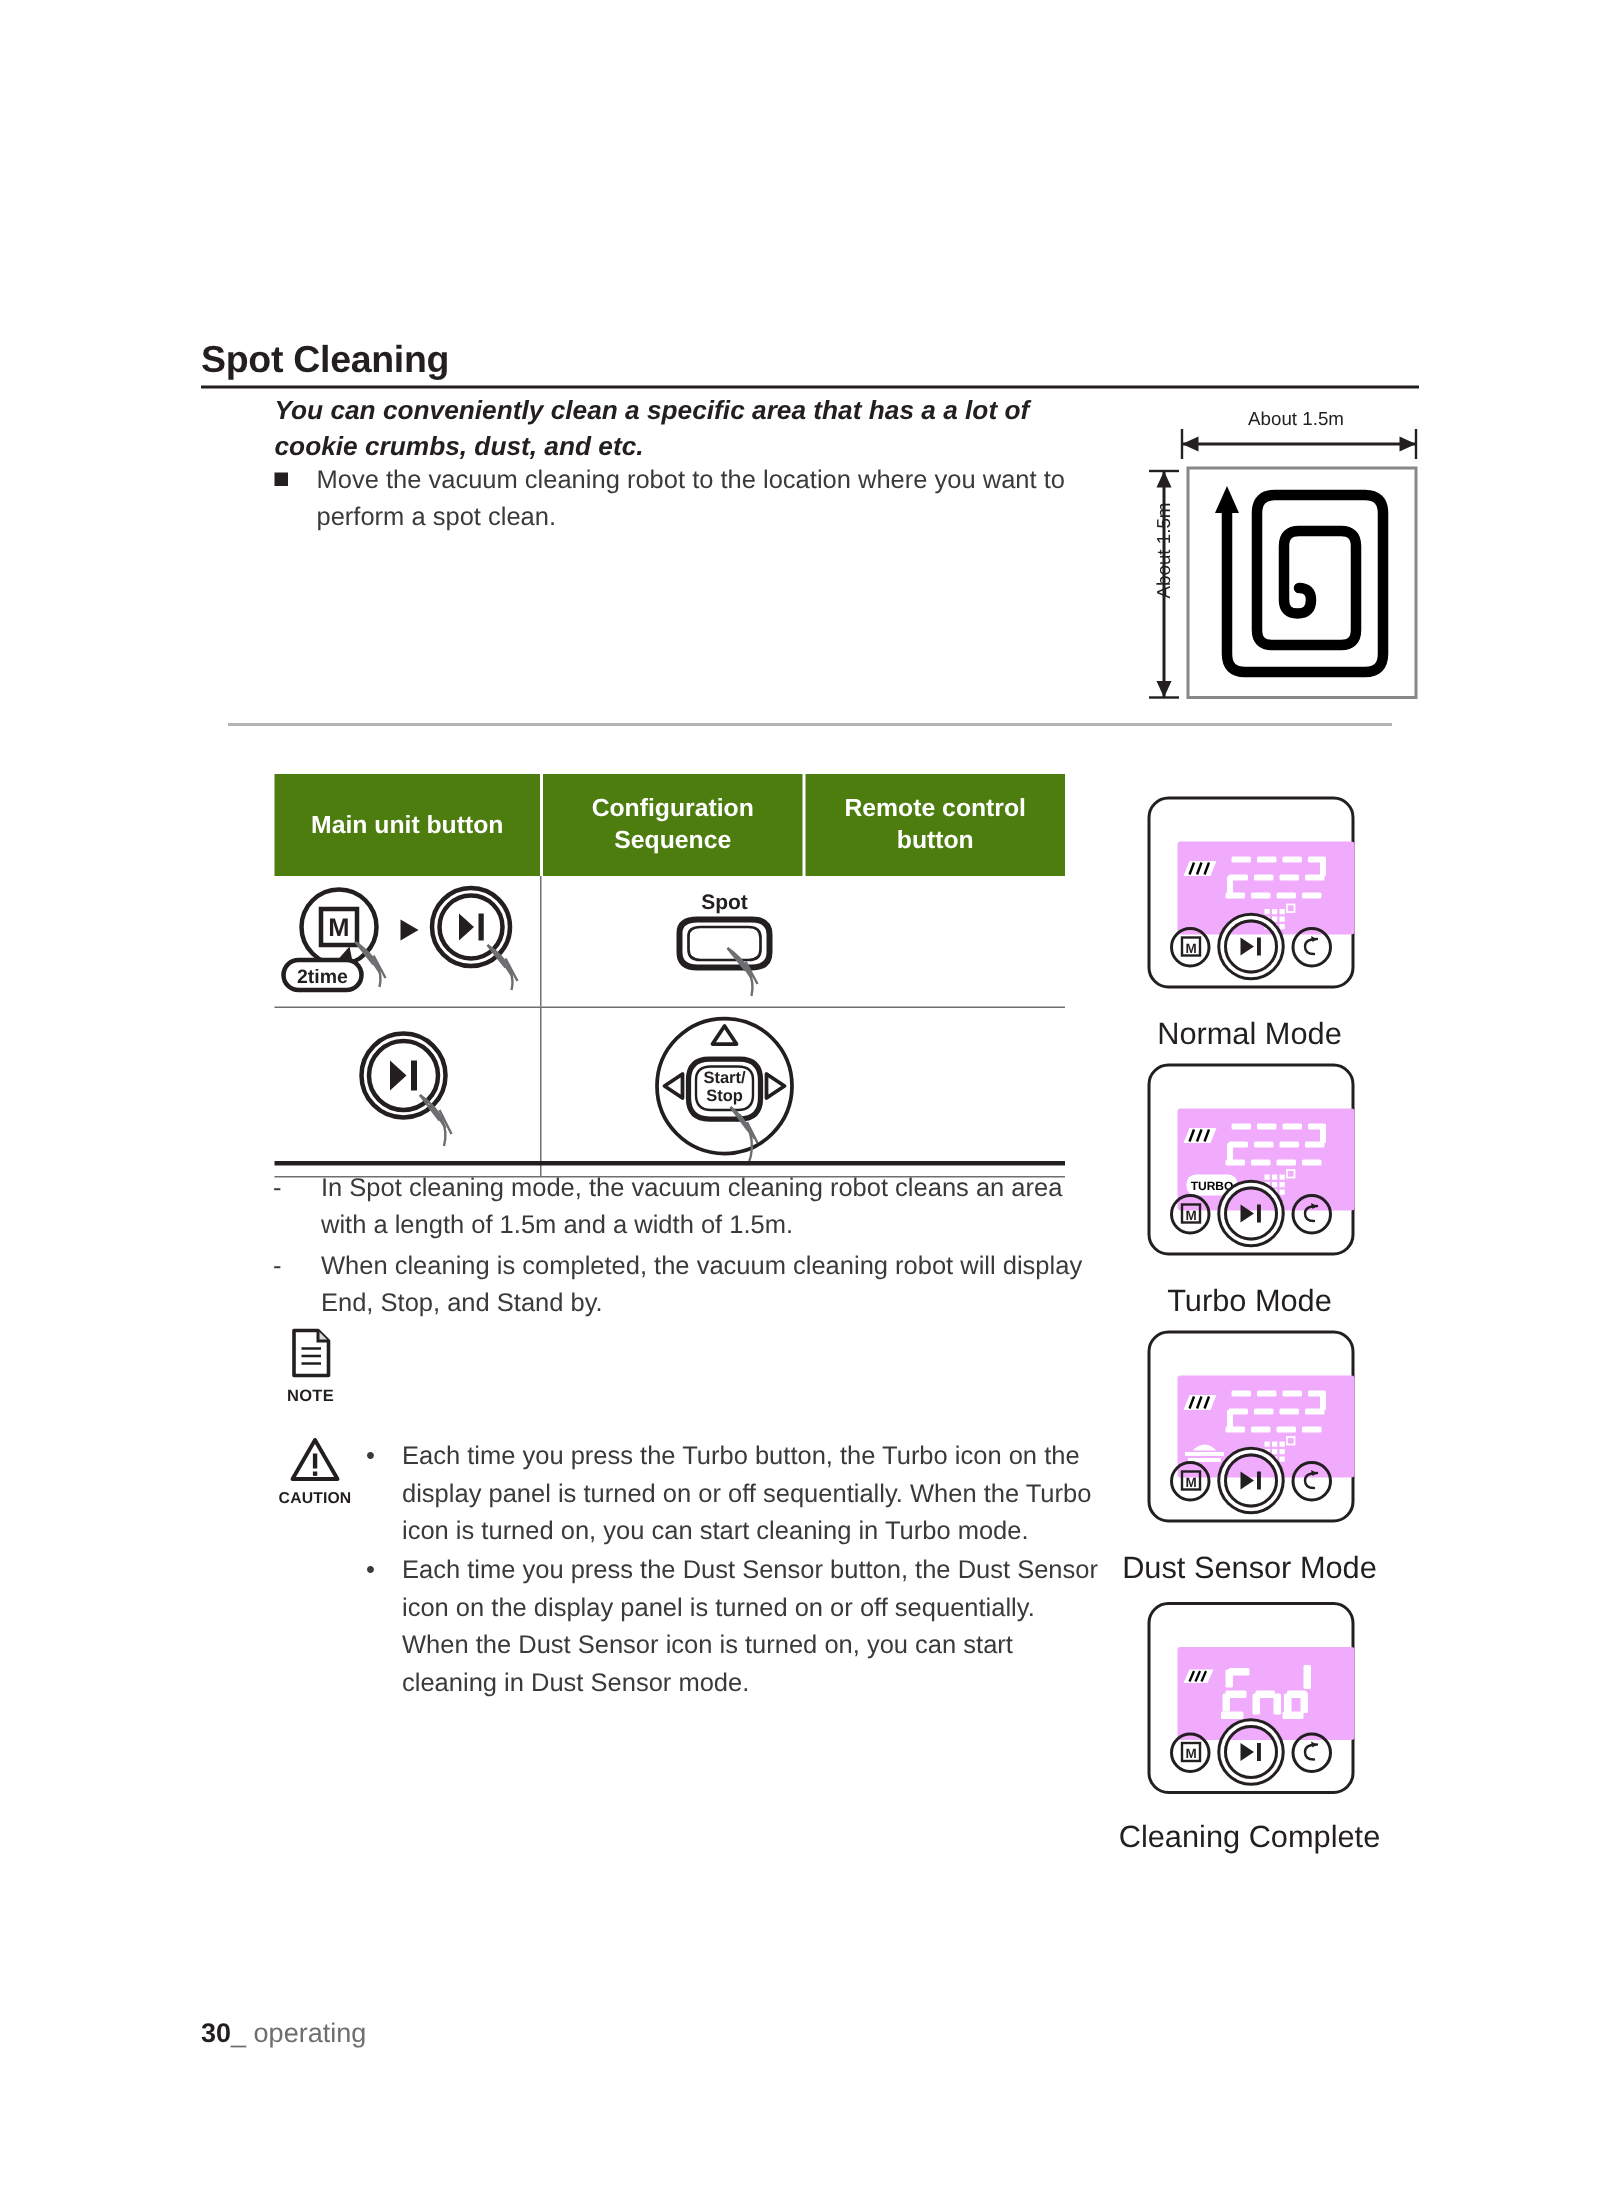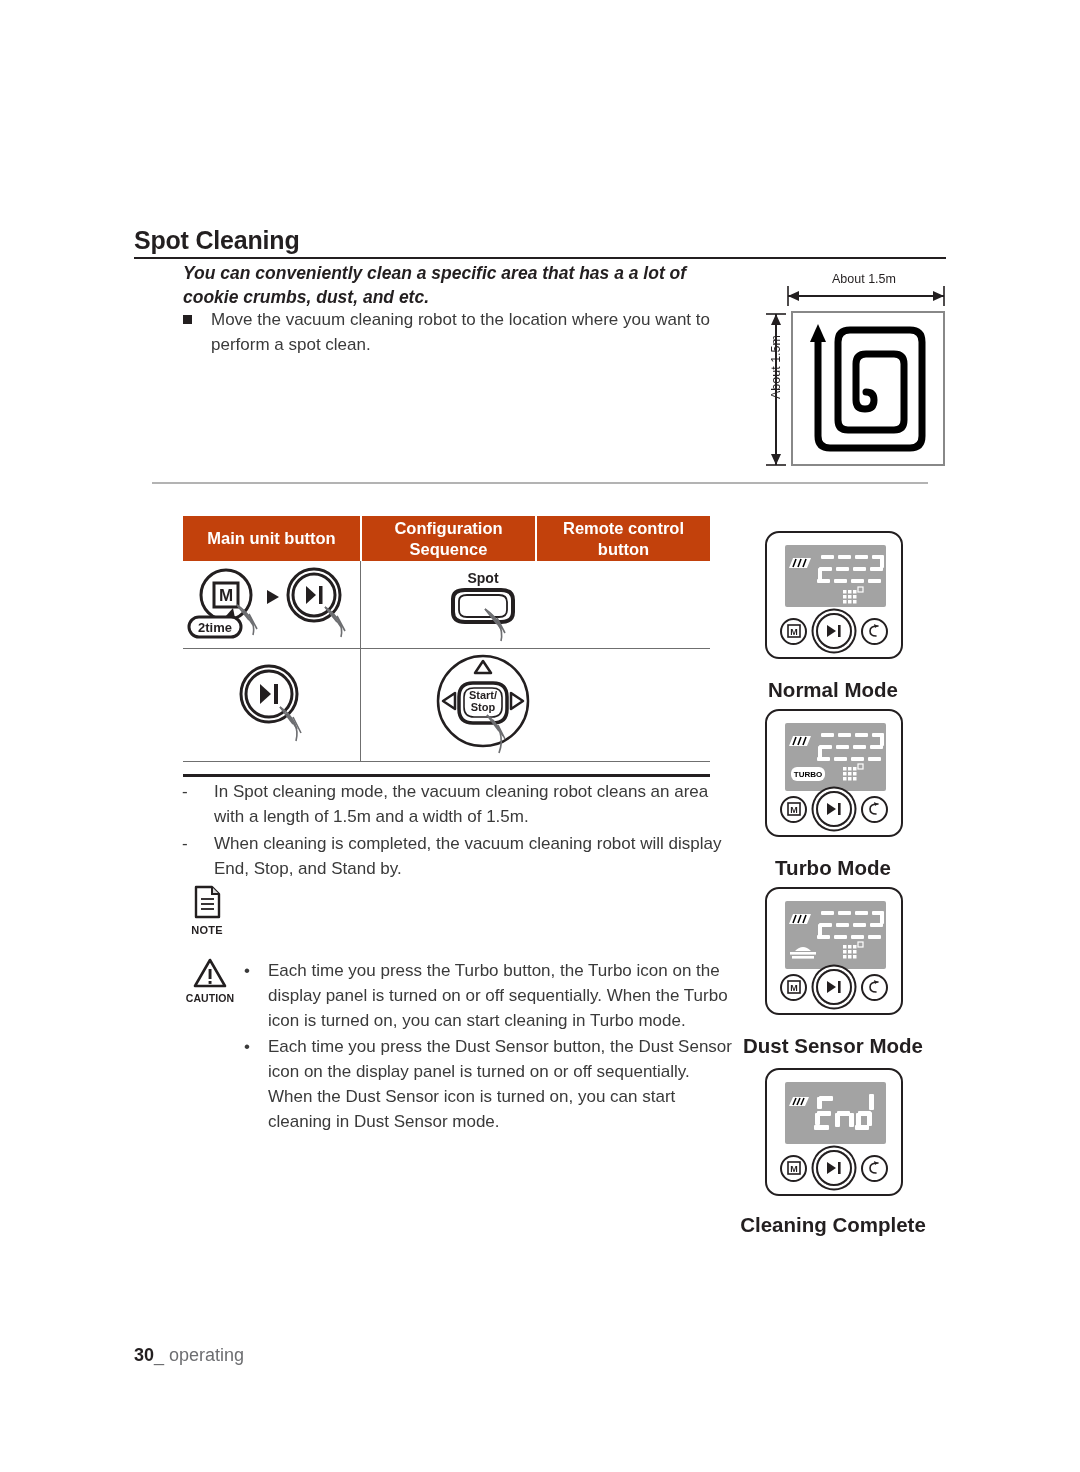--- a/index.html
+++ b/index.html
@@ -117,22 +117,22 @@
   
   .tbl {
     position: absolute;
     left: 183px;
     top: 516px;
     width: 527px;
     border-collapse: collapse;
   }
   .thead-row {
     display: flex;
-    height: 45px;
-    background: #c2410c;
+    height: 68px;
+    background: #4d7c0f;
   }
   .th {
     color: #ffffff;
     font-size: 16.5px;
     font-weight: bold;
     display: flex;
     align-items: center;
     justify-content: center;
     text-align: center;
     line-height: 21px;
@@ -268,24 +268,24 @@
     width: 138px;
     height: 128px;
     border: 2.5px solid #231f20;
     border-radius: 14px;
     background: #ffffff;
     box-sizing: border-box;
   }
   .panel-lcd {
     position: absolute;
     left: 18px;
-    top: 12px;
-    width: 101px;
+    top: 28px;
+    width: 118px;
     height: 62px;
-    background: #a3a3a3;
+    background: #f0abfc;
     border-radius: 2px;
   }
   .panel-lcd.tall {
     height: 68px;
   }
   .panel-btns {
     position: absolute;
     left: 0;
     bottom: 8px;
     width: 100%;
@@ -309,21 +309,21 @@
     height: 36px;
     border-width: 2.5px;
     box-shadow: 0 0 0 2.5px #ffffff, 0 0 0 4.5px #231f20;
   }
 
   .mode-caption {
     position: absolute;
     width: 300px;
     text-align: center;
     font-size: 20.5px;
-    font-weight: bold;
+    font-weight: normal;
     color: #231f20;
   }
 
   
   .footer {
     position: absolute;
     left: 134px;
     top: 1345px;
     font-size: 18px;
     color: #6d6e71;

